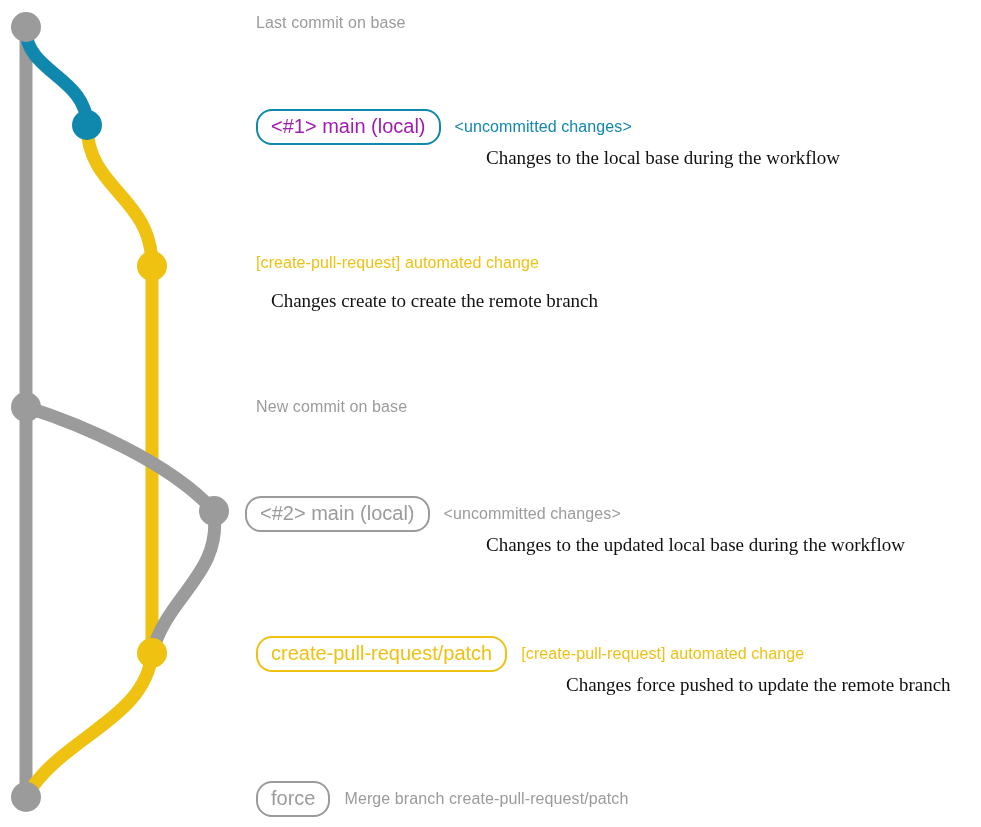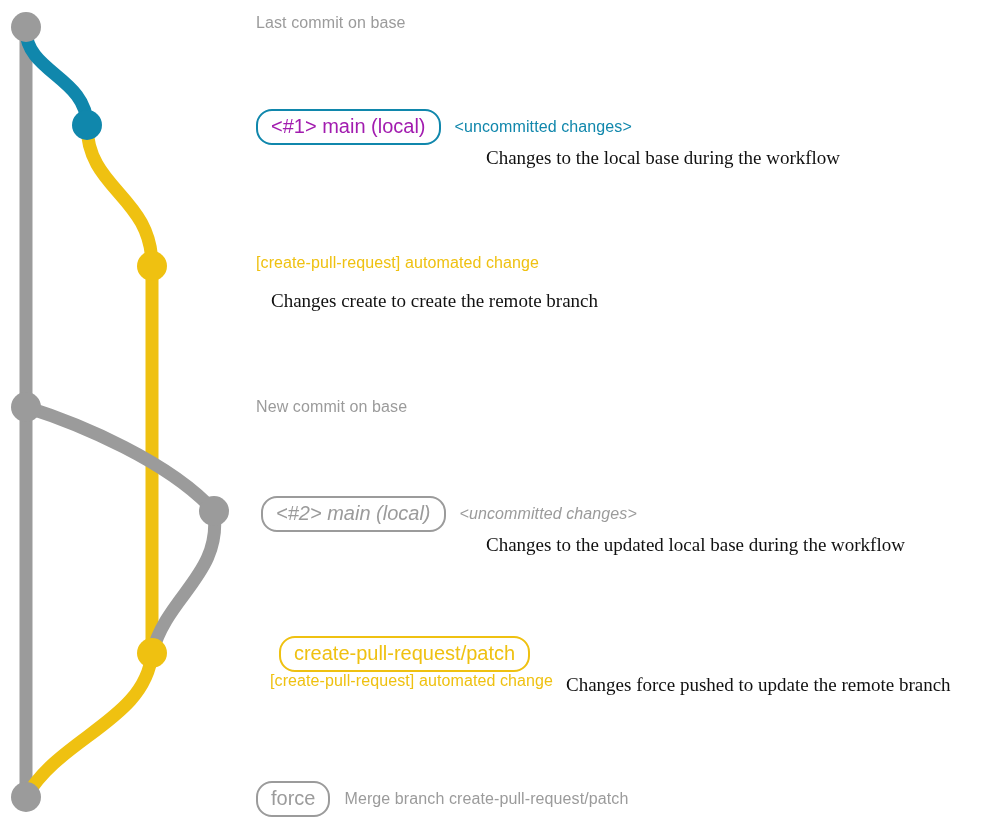--- a/index.html
+++ b/index.html
@@ -112,27 +112,27 @@
 
   <div class="row" style="left:256px; top:254px;">
     <span class="headline plain-yellow">[create-pull-request] automated change</span>
   </div>
   <div class="subtext" style="left:271px; top:290px;">Changes create to create the remote branch</div>
 
   <div class="row" style="left:256px; top:398px;">
     <span class="headline plain-gray">New commit on base</span>
   </div>
 
-  <div class="row" style="left:261px; top:496px;font-style:italic;">
+  <div class="row" style="left:245px; top:496px;">
     <span class="badge gray">&lt;#2&gt; main (local)</span>
     <span class="headline msg gray">&lt;uncommitted changes&gt;</span>
   </div>
   <div class="subtext" style="left:486px; top:534px;">Changes to the updated local base during the workflow</div>
 
-  <div class="row" style="left:256px; top:636px;flex-direction:column;">
+  <div class="row" style="left:256px; top:636px;">
     <span class="badge yellow">create-pull-request/patch</span>
     <span class="headline msg yellow">[create-pull-request] automated change</span>
   </div>
   <div class="subtext" style="left:566px; top:674px;">Changes force pushed to update the remote branch</div>
 
   <div class="row" style="left:256px; top:781px;">
     <span class="badge gray">force</span>
     <span class="headline msg gray">Merge branch create-pull-request/patch</span>
   </div>
 

